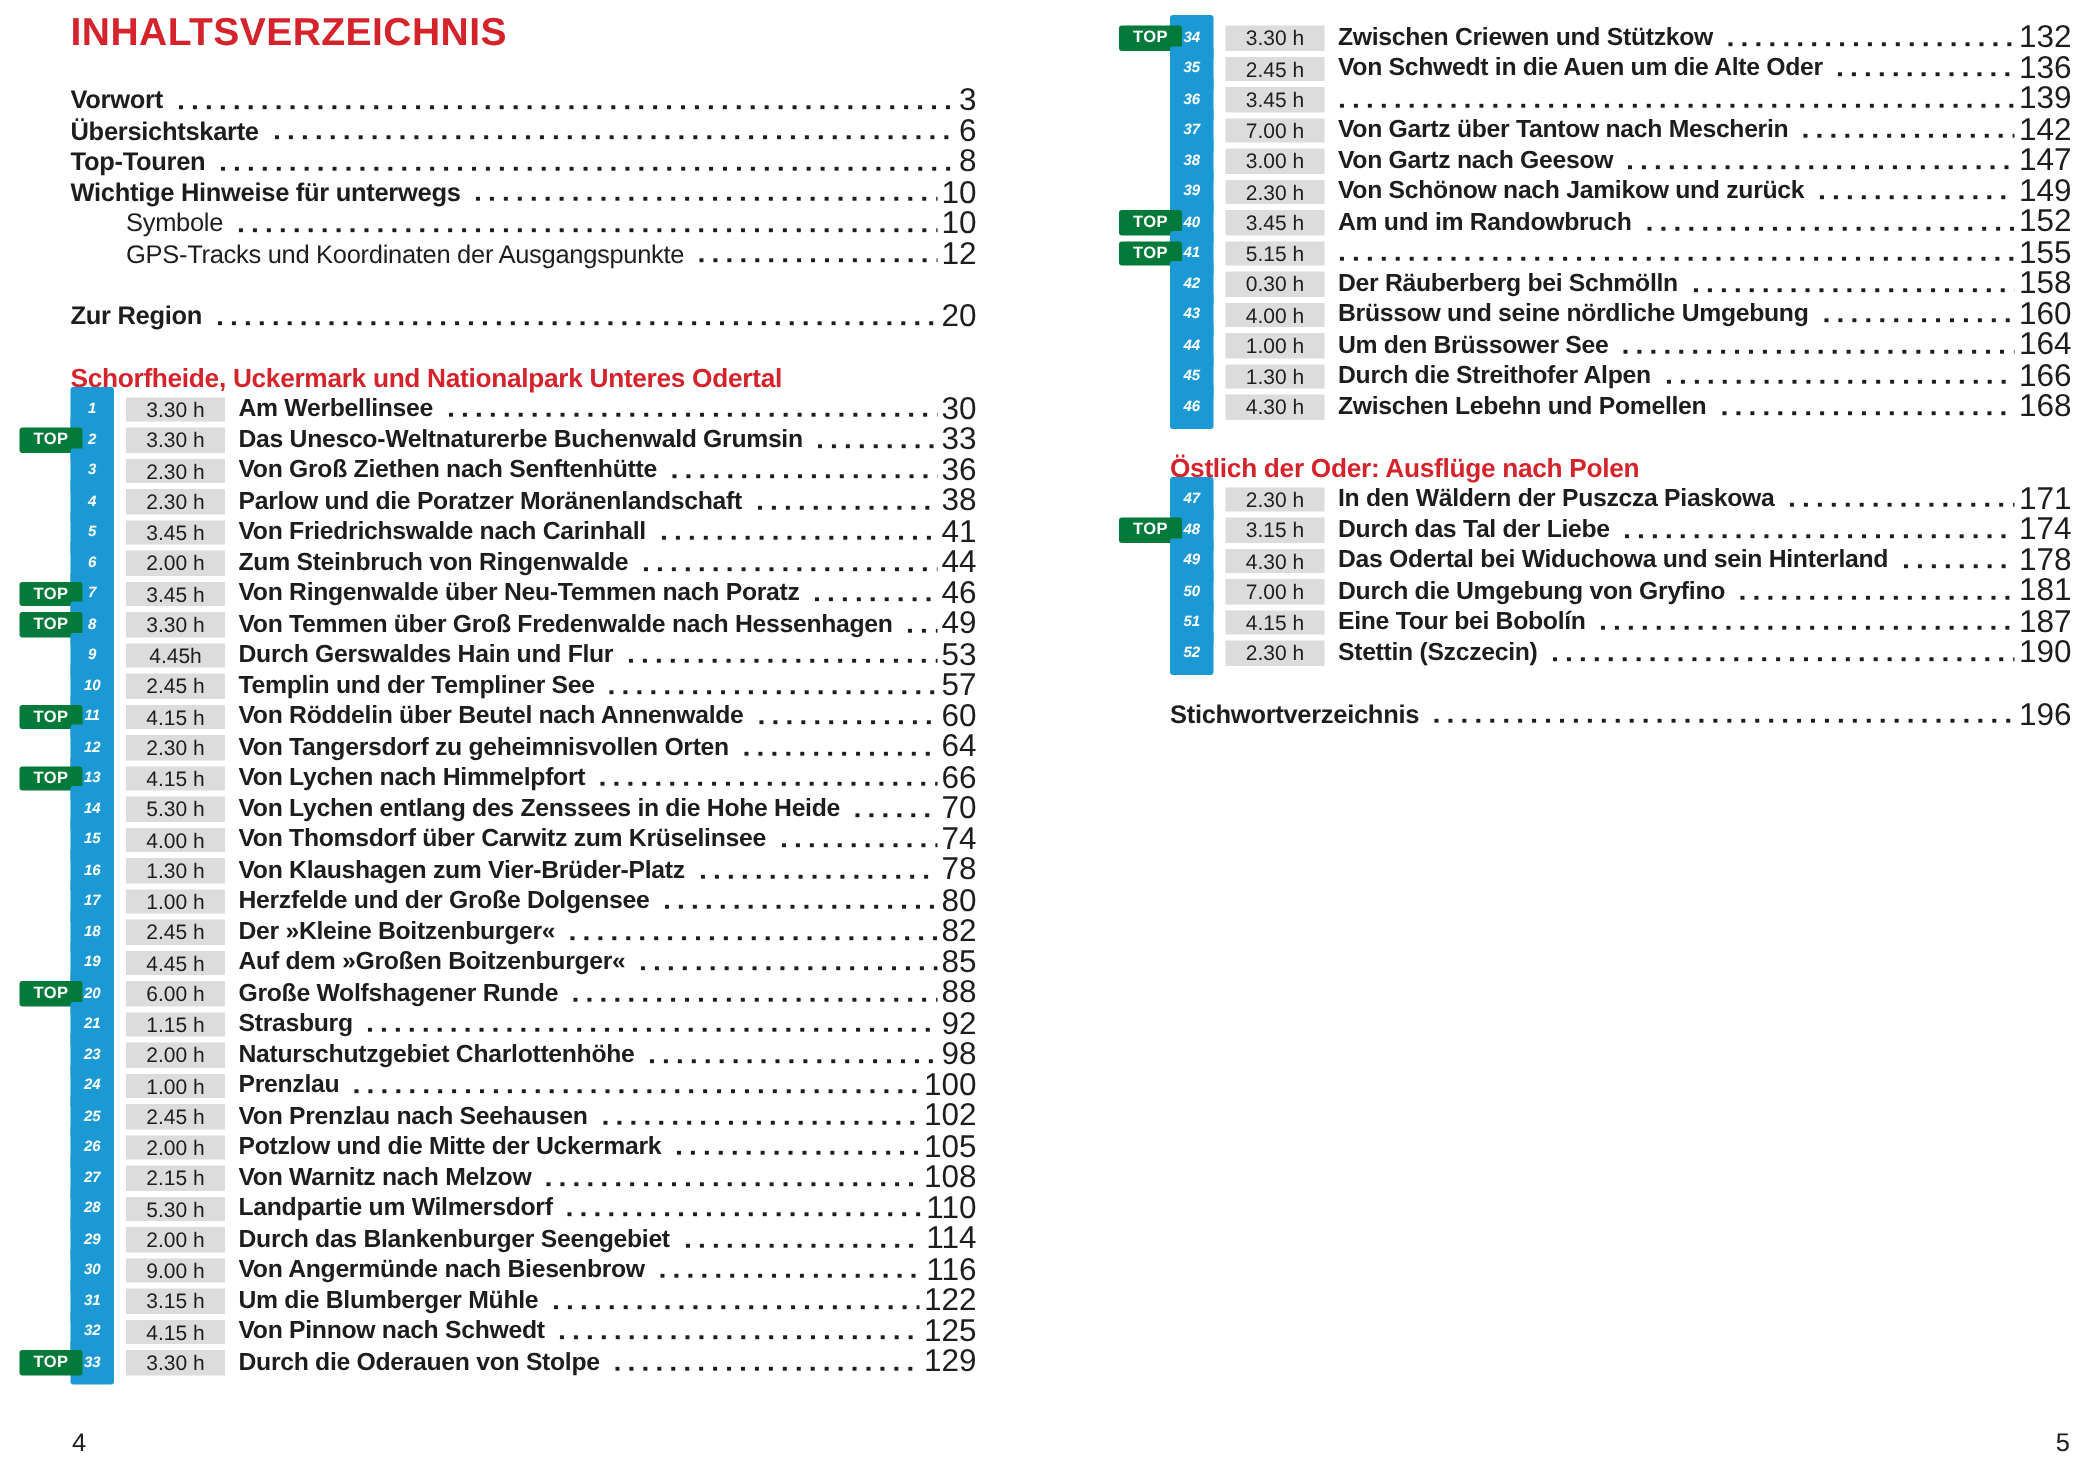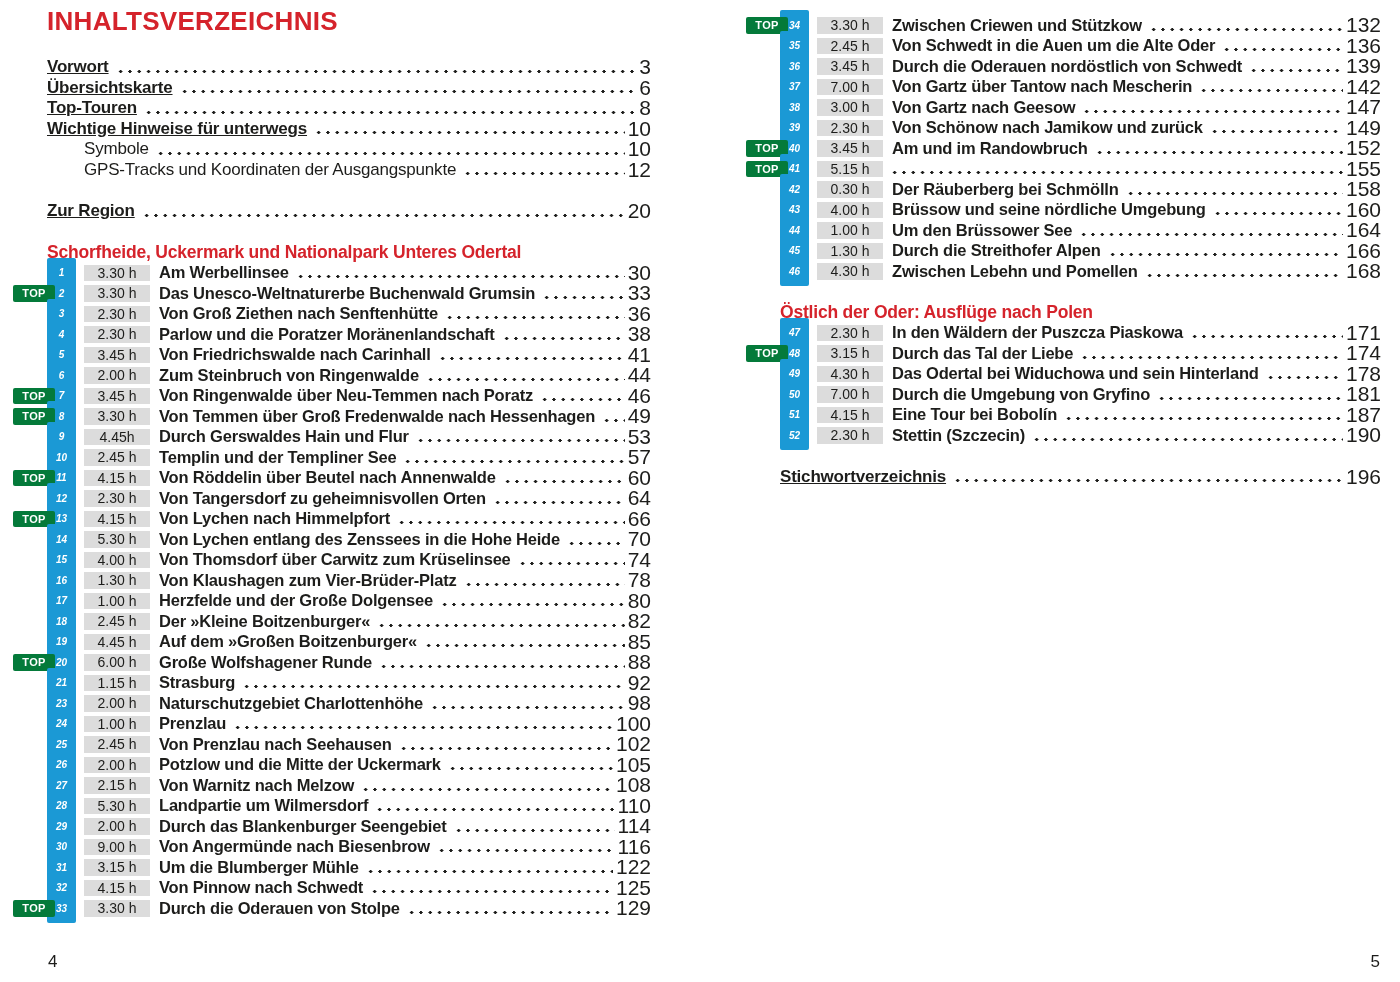--- a/index.html
+++ b/index.html
@@ -24,21 +24,21 @@
   }
   .section-heading{
     font-size:17.5px;font-weight:700;color:var(--red);
     height:20px;display:flex;align-items:center;letter-spacing:-.2px;
   }
   .gap{height:21px;}
 
   .row{display:flex;align-items:center;height:20.5px;white-space:nowrap;}
   .entry-row{font-size:17px;}
   .entry-row .entry-label{font-weight:400;letter-spacing:-.2px;}
-  .entry-row.bold .entry-label{font-weight:700;text-decoration:underline;}
+  .entry-row.bold .entry-label{font-weight:700;}
   .entry-row.indent{padding-left:37px;}
 
   .leader{
     flex:1 1 auto;min-width:6px;align-self:stretch;margin:0 3px 0 5px;
     background-image:radial-gradient(circle,var(--ink) 1.5px,transparent 1.7px);
     background-size:9.3px 9.3px;background-repeat:repeat-x;
     background-position:left 2px bottom 1.5px;
   }
   .pagenum{font-size:21px;font-weight:400;}
 
@@ -351,21 +351,20 @@
     <div class="row tour-row">
       <span class="num-badge">35</span>
       <span class="duration">2.45 h</span>
       <span class="tour-title">Von Schwedt in die Auen um die Alte Oder</span>
       <span class="leader"></span>
       <span class="pagenum">136</span>
     </div>
     <div class="row tour-row">
       <span class="num-badge">36</span>
       <span class="duration">3.45 h</span>
-      <span class="tour-title">Durch die Oderauen nordöstlich von Schwedt</span>
       <span class="leader"></span>
       <span class="pagenum">139</span>
     </div>
     <div class="row tour-row">
       <span class="num-badge">37</span>
       <span class="duration">7.00 h</span>
       <span class="tour-title">Von Gartz über Tantow nach Mescherin</span>
       <span class="leader"></span>
       <span class="pagenum">142</span>
     </div>

